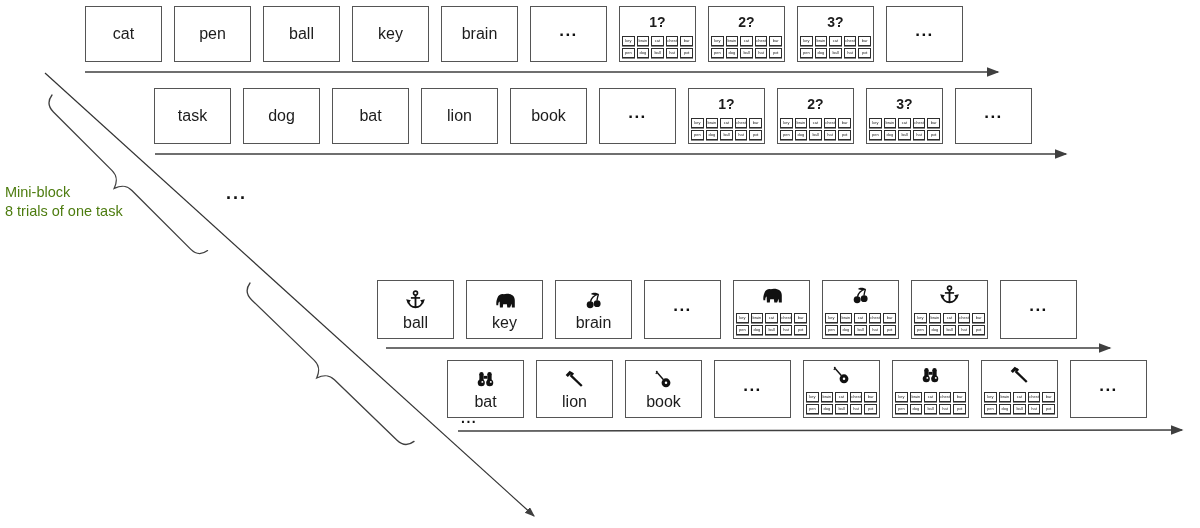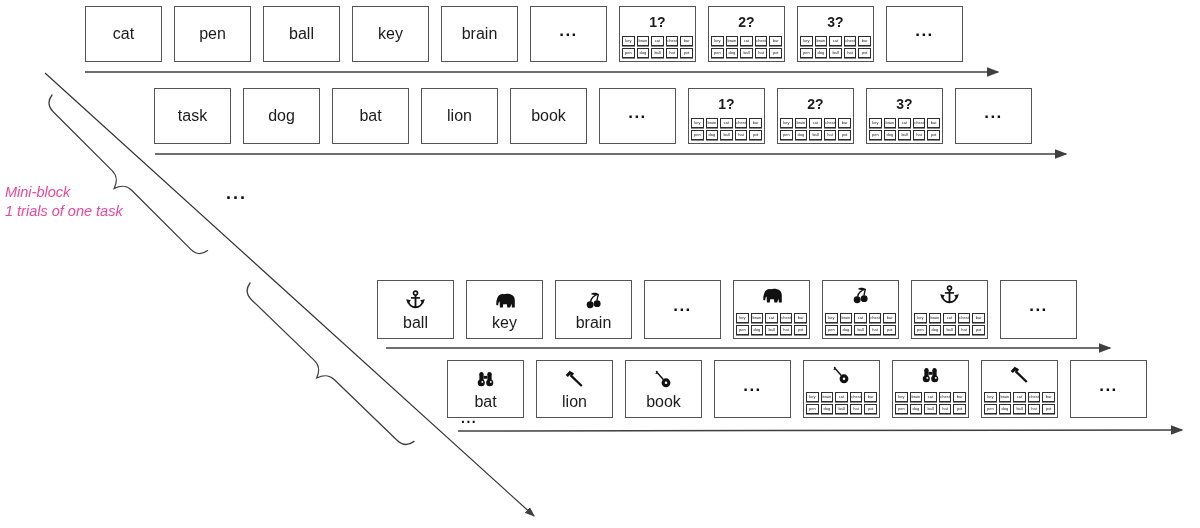--- a/index.html
+++ b/index.html
@@ -20,21 +20,21 @@
   .t-icon-grid{justify-content:flex-start;}
   .t-icon-grid .icon{margin:3px 0 auto;}
   .t-icon-word .icon{margin-bottom:2px;}
   .rgrid{display:grid;grid-template-columns:repeat(5,12.6px);gap:2px;
          margin-bottom:3px;}
   .cell{height:8px;border:1px solid #2e2e2e;background:#fff;
         box-shadow:0 1px 0 #8a8a8a;display:flex;align-items:center;
         justify-content:center;font-size:4px;line-height:1;color:#222;
         overflow:hidden;}
   .annotation{position:absolute;left:5px;top:183px;font-size:14.5px;
-              line-height:19px;color:#ec4899;font-style:italic;}
+              line-height:19px;color:#4d7c0f;}
   .float-dots{position:absolute;font-weight:700;color:#111;line-height:1;}
   .float-dots.mid{left:226px;top:184px;font-size:18px;letter-spacing:2px;}
   .float-dots.small{left:461px;top:411px;font-size:14px;letter-spacing:1.5px;}
 </style>
 </head>
 <body>
 
 <div class="stage">
 
   <svg class="underlay" width="1200" height="528" viewBox="0 0 1200 528">
@@ -47,21 +47,21 @@
     <line x1="155" y1="154" x2="1066" y2="154" stroke="#3f3f3f" stroke-width="1.5" marker-end="url(#ah)"></line>
     <line x1="386" y1="348" x2="1110" y2="348" stroke="#3f3f3f" stroke-width="1.5" marker-end="url(#ah)"></line>
     <line x1="458" y1="431" x2="1182" y2="430" stroke="#3f3f3f" stroke-width="1.5" marker-end="url(#ah)"></line>
     <line x1="45" y1="73" x2="534" y2="516" stroke="#333" stroke-width="1.2" marker-end="url(#ah)"></line>
     <path d="M0,0 C1,7 5,11 13,11 L96,11 C103,11 107,14 110,22 C113,14 117,11 124,11 L207,11 C215,11 219,7 220,0" transform="translate(52,95) rotate(45)" fill="none" stroke="#3f3f3f" stroke-width="1.3" stroke-linecap="round"></path>
     <path d="M0,0 C1,7 5,11 13,11 L100,11 C107,11 111,14 114,22 C117,14 121,11 128,11 L215,11 C223,11 227,7 228,0" transform="translate(250,283) rotate(44)" fill="none" stroke="#3f3f3f" stroke-width="1.3" stroke-linecap="round"></path>
   </svg>
 
   <div class="annotation">
     <div>Mini-block</div>
-    <div>1 trials of one task</div>
+    <div>8 trials of one task</div>
   </div>
 
   <div class="float-dots mid">...</div>
   <div class="float-dots small">...</div>
 
 <div class="box t-word" style="left: 85px; top: 6px; height: 56px;">
       <span class="w">cat</span>
     </div>
     <div class="box t-word" style="left: 174px; top: 6px; height: 56px;">
       <span class="w">pen</span>

